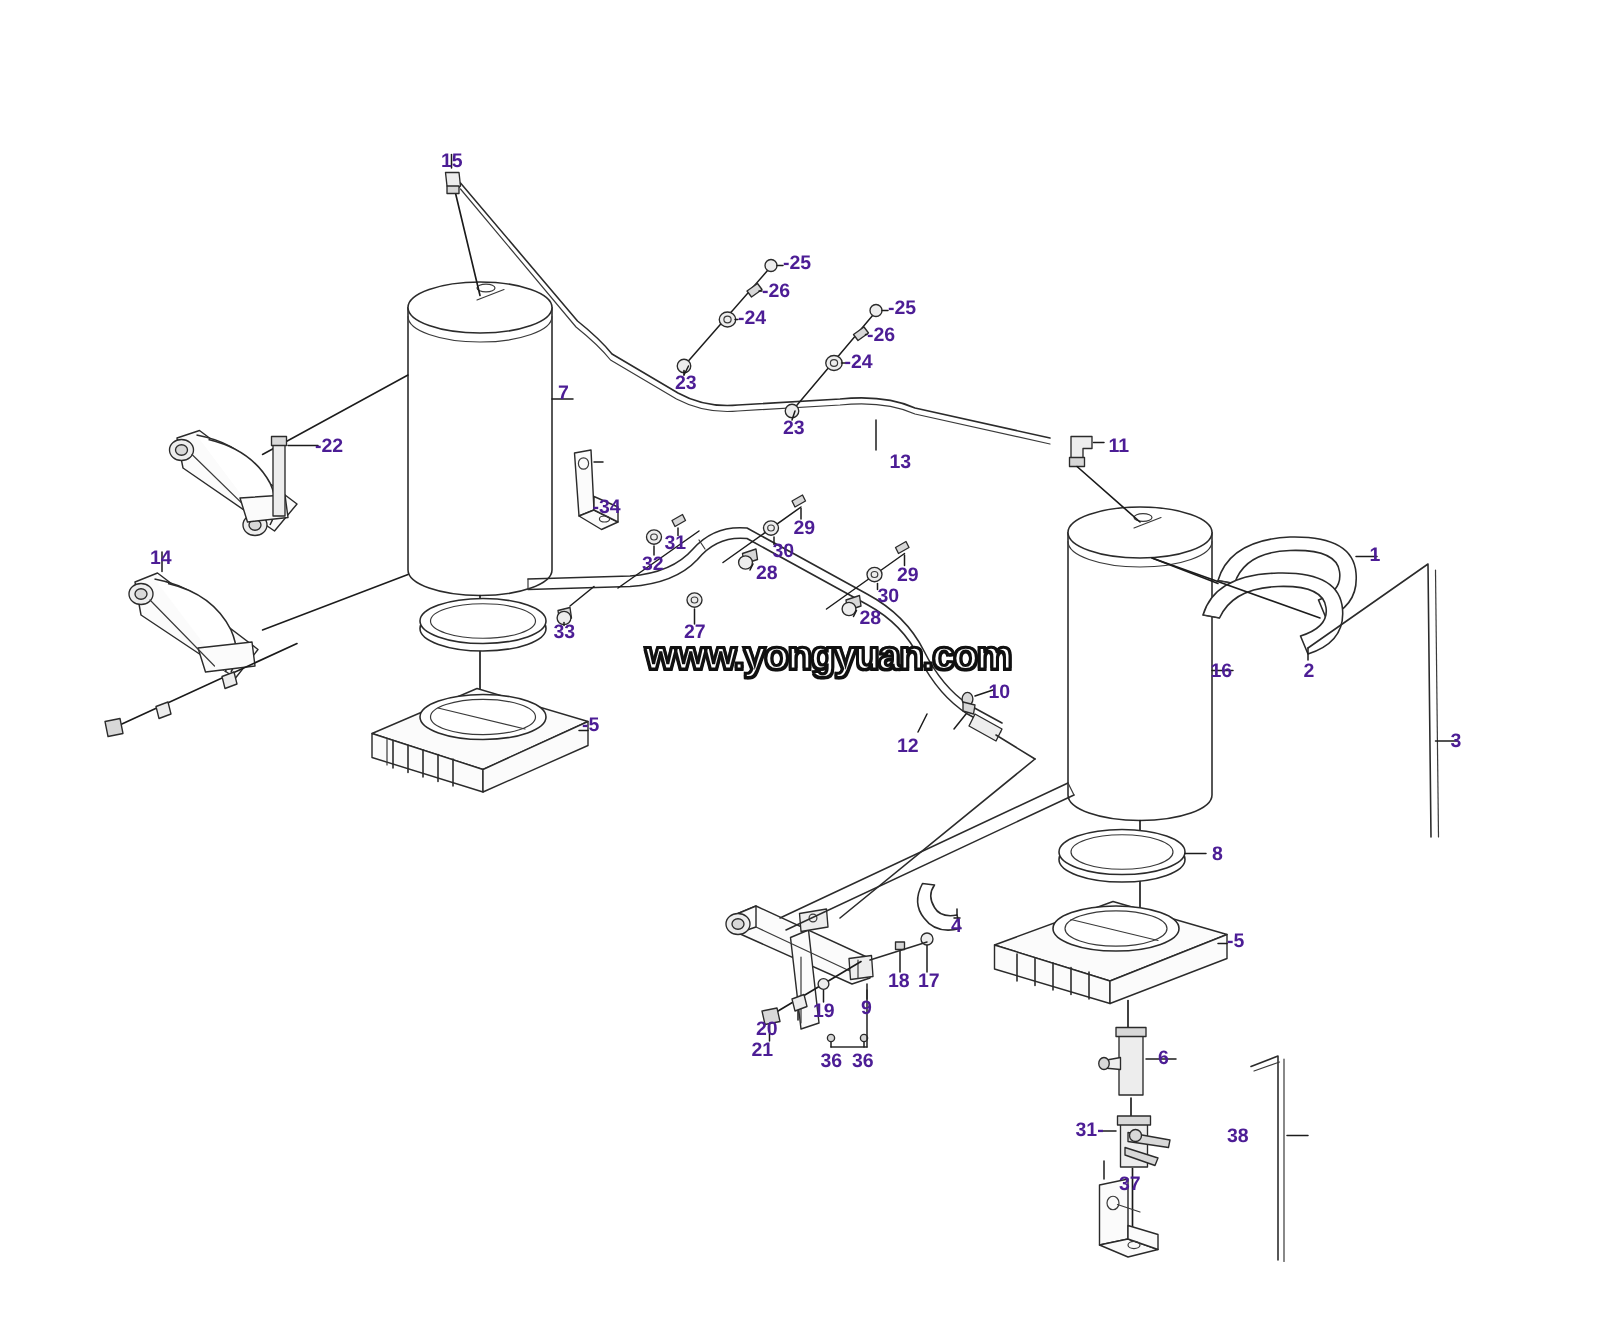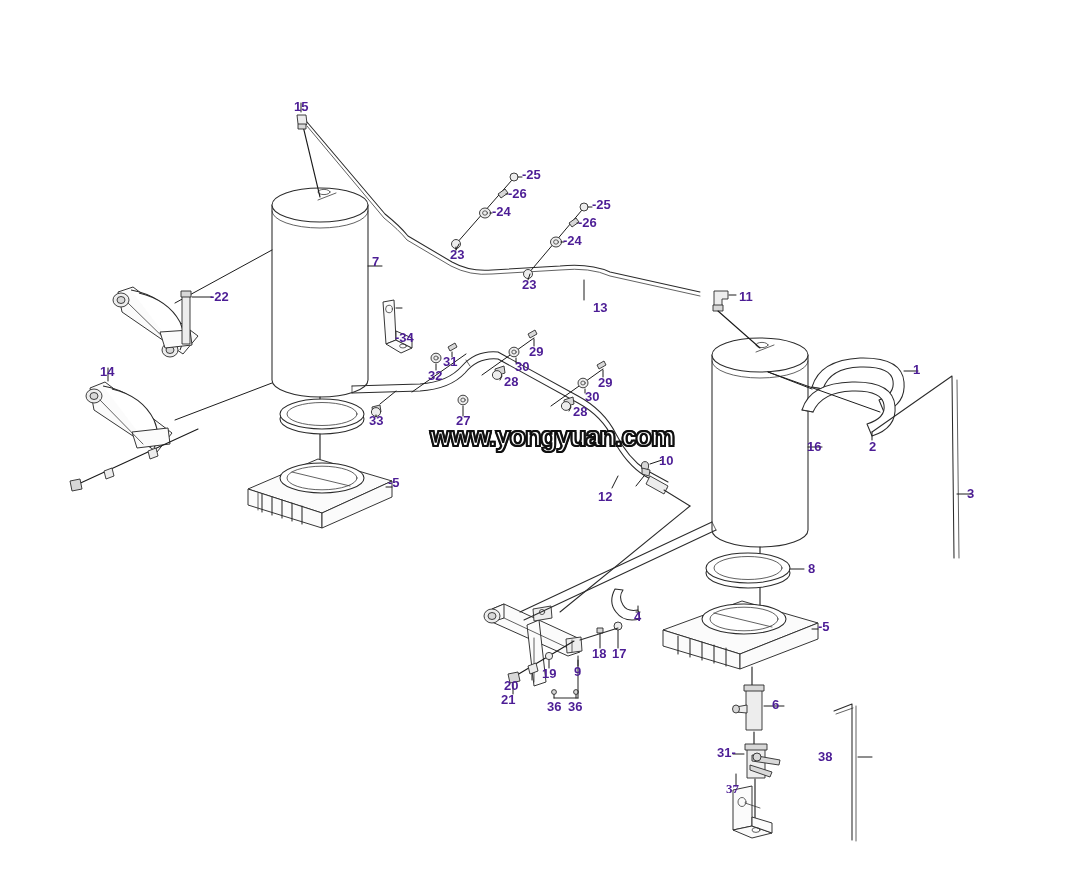--- a/index.html
+++ b/index.html
@@ -440,18 +440,18 @@
   <div class="callout" style="left:598px; top:376px;">29</div>
   <div class="callout" style="left:515px; top:360px;">30</div>
   <div class="callout" style="left:585px; top:390px;">30</div>
   <div class="callout" style="left:443px; top:355px;">31</div>
   <div class="callout" style="left:428px; top:369px;">32</div>
   <div class="callout" style="left:369px; top:414px;">33</div>
   <div class="callout" style="left:395px; top:302px;margin-top:29px;"><span>-</span><span>34</span></div>
   <div class="callout" style="left:717px; top:746px;"><span>31</span><span>-</span></div>
   <div class="callout" style="left:547px; top:700px;">36</div>
   <div class="callout" style="left:568px; top:700px;">36</div>
-  <div class="callout" style="left:726px; top:782px;font-family:Liberation Serif, serif;">37</div>
+  <div class="callout" style="left:746px; top:782px;">37</div>
   <div class="callout" style="left:818px; top:750px;">38</div>
 
   <div class="wm" id="wm-outline">www.yongyuan.com</div>
 
 </div>
 
 </body></html>

